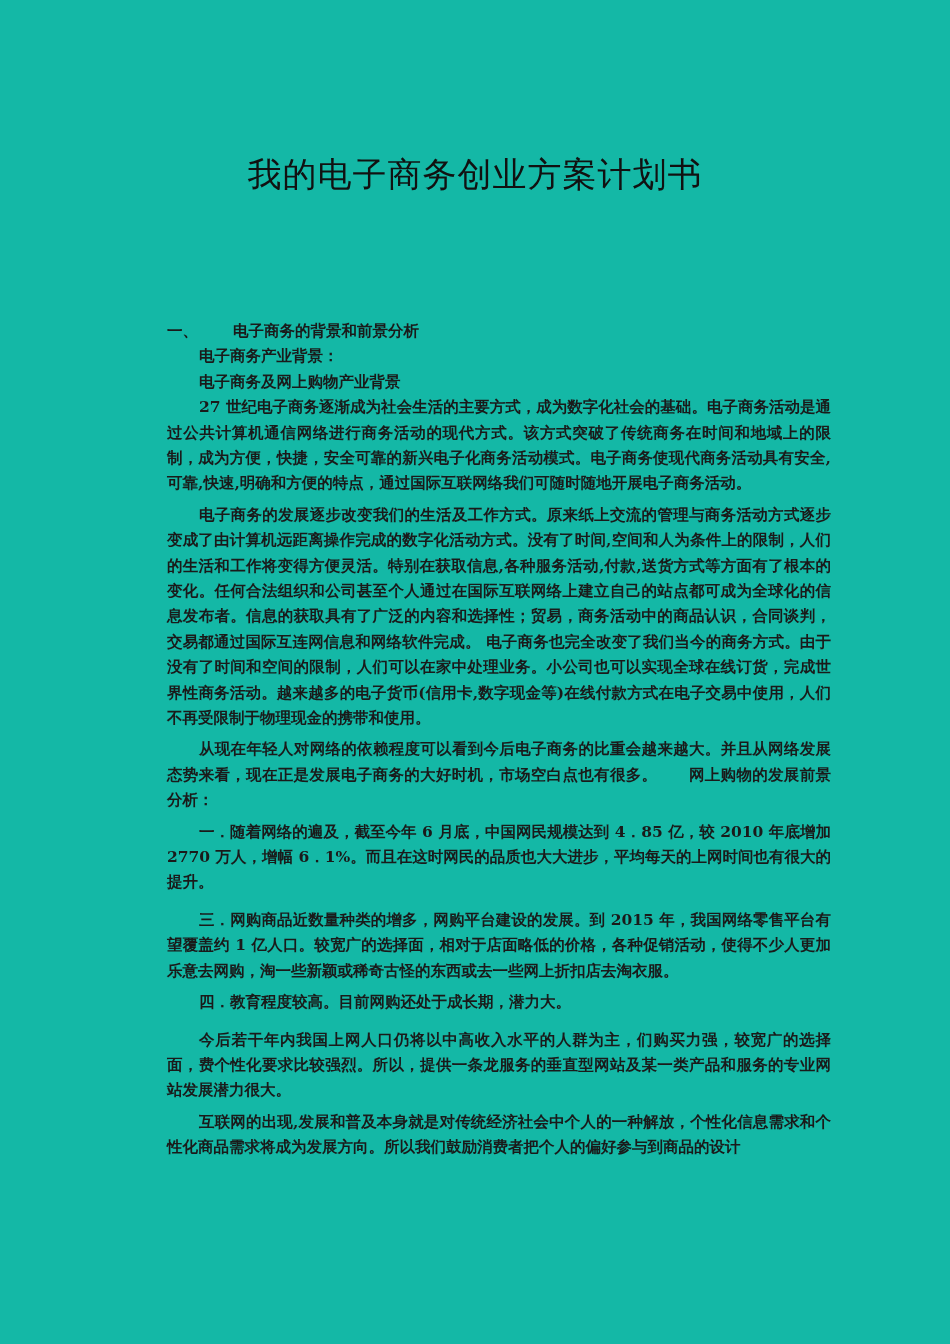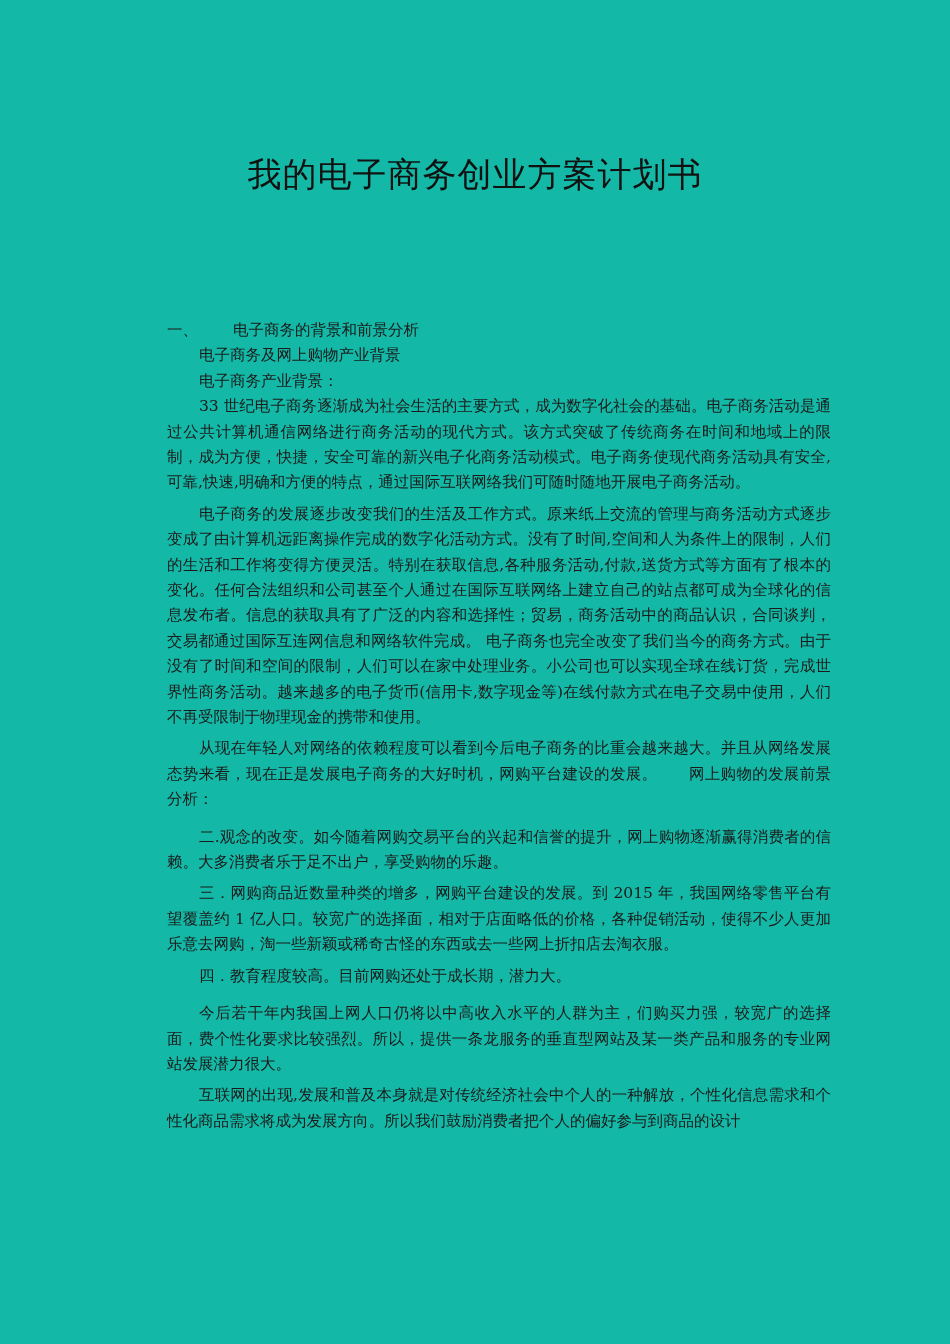--- a/index.html
+++ b/index.html
@@ -37,20 +37,21 @@
       margin: 0;
     }
     .body-text {
       position: absolute;
       left: 167px;
       top: 318px;
       width: 664px;
       font-size: 15.5px;
       line-height: 25.4px;
       color: #1a1a1a;
+      font-weight: bold;
     }
     .line {
       white-space: nowrap;
       margin: 0;
       height: 25.4px;
     }
     .heading-1 .num {
       display: inline-block;
       width: 66px;
     }
@@ -72,31 +73,31 @@
 
 <div class="page">
 
   <h1 class="doc-title">我的电子商务创业方案计划书</h1>
 
   <div class="body-text">
 
     <div class="line heading-1">
       <span class="num">一、</span><span>电子商务的背景和前景分析</span>
     </div>
+    <div class="line indent-sub">电子商务产业背景：</div>
     <div class="line indent-sub">电子商务及网上购物产业背景</div>
-    <div class="line indent-sub">电子商务产业背景：</div>
 
-    <p class="para">33 世纪电子商务逐渐成为社会生活的主要方式，成为数字化社会的基础。电子商务活动是通过公共计算机通信网络进行商务活动的现代方式。该方式突破了传统商务在时间和地域上的限制，成为方便，快捷，安全可靠的新兴电子化商务活动模式。电子商务使现代商务活动具有安全,可靠,快速,明确和方便的特点，通过国际互联网络我们可随时随地开展电子商务活动。</p>
+    <p class="para">27 世纪电子商务逐渐成为社会生活的主要方式，成为数字化社会的基础。电子商务活动是通过公共计算机通信网络进行商务活动的现代方式。该方式突破了传统商务在时间和地域上的限制，成为方便，快捷，安全可靠的新兴电子化商务活动模式。电子商务使现代商务活动具有安全,可靠,快速,明确和方便的特点，通过国际互联网络我们可随时随地开展电子商务活动。</p>
     <div class="para-gap"></div>
     <p class="para">电子商务的发展逐步改变我们的生活及工作方式。原来纸上交流的管理与商务活动方式逐步变成了由计算机远距离操作完成的数字化活动方式。没有了时间,空间和人为条件上的限制，人们的生活和工作将变得方便灵活。特别在获取信息,各种服务活动,付款,送货方式等方面有了根本的变化。任何合法组织和公司甚至个人通过在国际互联网络上建立自己的站点都可成为全球化的信息发布者。信息的获取具有了广泛的内容和选择性；贸易，商务活动中的商品认识，合同谈判，交易都通过国际互连网信息和网络软件完成。 电子商务也完全改变了我们当今的商务方式。由于没有了时间和空间的限制，人们可以在家中处理业务。小公司也可以实现全球在线订货，完成世界性商务活动。越来越多的电子货币(信用卡,数字现金等)在线付款方式在电子交易中使用，人们不再受限制于物理现金的携带和使用。</p>
     <div class="para-gap"></div>
-    <p class="para">从现在年轻人对网络的依赖程度可以看到今后电子商务的比重会越来越大。并且从网络发展态势来看，现在正是发展电子商务的大好时机，网购平台建设的发展。　　网上购物的发展前景分析：</p>
+    <p class="para">从现在年轻人对网络的依赖程度可以看到今后电子商务的比重会越来越大。并且从网络发展态势来看，现在正是发展电子商务的大好时机，市场空白点也有很多。　　网上购物的发展前景分析：</p>
     <div class="para-gap"></div>
+    <p class="para">一．随着网络的遍及，截至今年 6 月底，中国网民规模达到 4．85 亿，较 2010 年底增加 2770 万人，增幅 6．1%。而且在这时网民的品质也大大进步，平均每天的上网时间也有很大的提升。</p>
     <div class="para-gap"></div>
-    <p class="para">二.观念的改变。如今随着网购交易平台的兴起和信誉的提升，网上购物逐渐赢得消费者的信赖。大多消费者乐于足不出户，享受购物的乐趣。</p>
     <div class="para-gap"></div>
     <p class="para">三．网购商品近数量种类的增多，网购平台建设的发展。到 2015 年，我国网络零售平台有望覆盖约 1 亿人口。较宽广的选择面，相对于店面略低的价格，各种促销活动，使得不少人更加乐意去网购，淘一些新颖或稀奇古怪的东西或去一些网上折扣店去淘衣服。</p>
     <div class="para-gap"></div>
     <p class="para">四．教育程度较高。目前网购还处于成长期，潜力大。</p>
     <div class="para-gap"></div>
     <div class="para-gap"></div>
     <p class="para">今后若干年内我国上网人口仍将以中高收入水平的人群为主，们购买力强，较宽广的选择面，费个性化要求比较强烈。所以，提供一条龙服务的垂直型网站及某一类产品和服务的专业网站发展潜力很大。</p>
     <div class="para-gap"></div>
     <p class="para">互联网的出现,发展和普及本身就是对传统经济社会中个人的一种解放，个性化信息需求和个性化商品需求将成为发展方向。所以我们鼓励消费者把个人的偏好参与到商品的设计</p>
 

